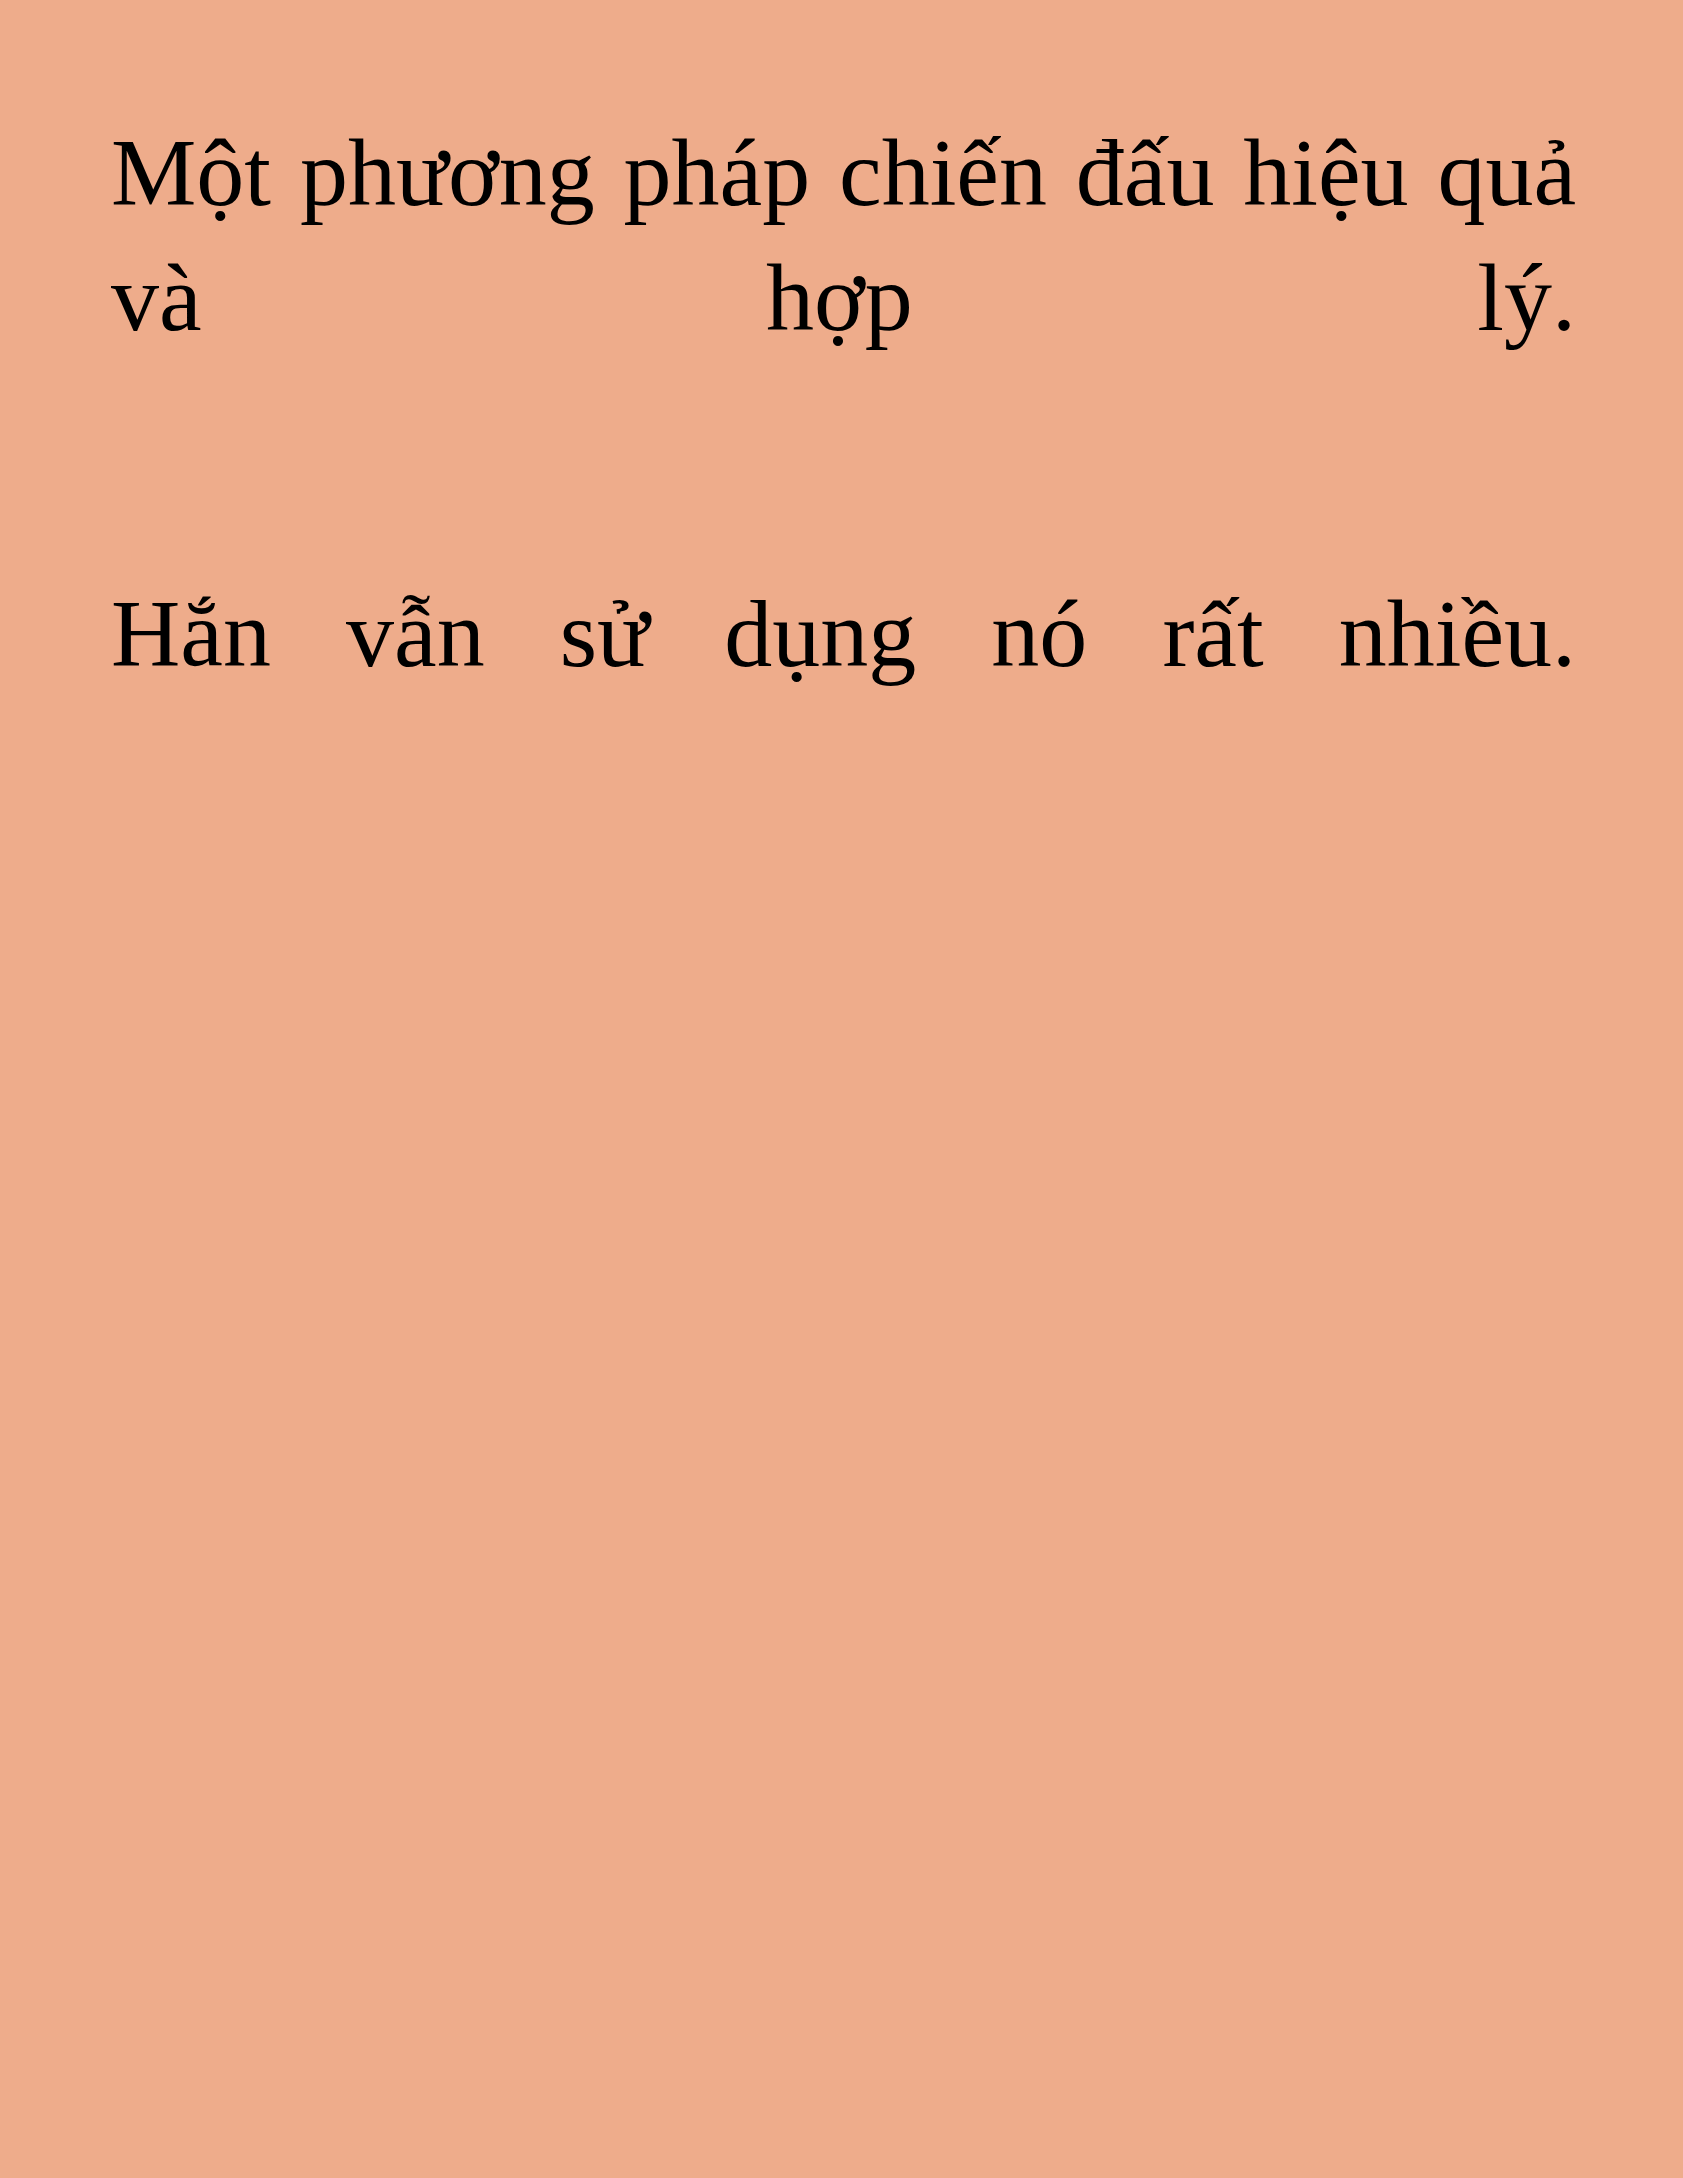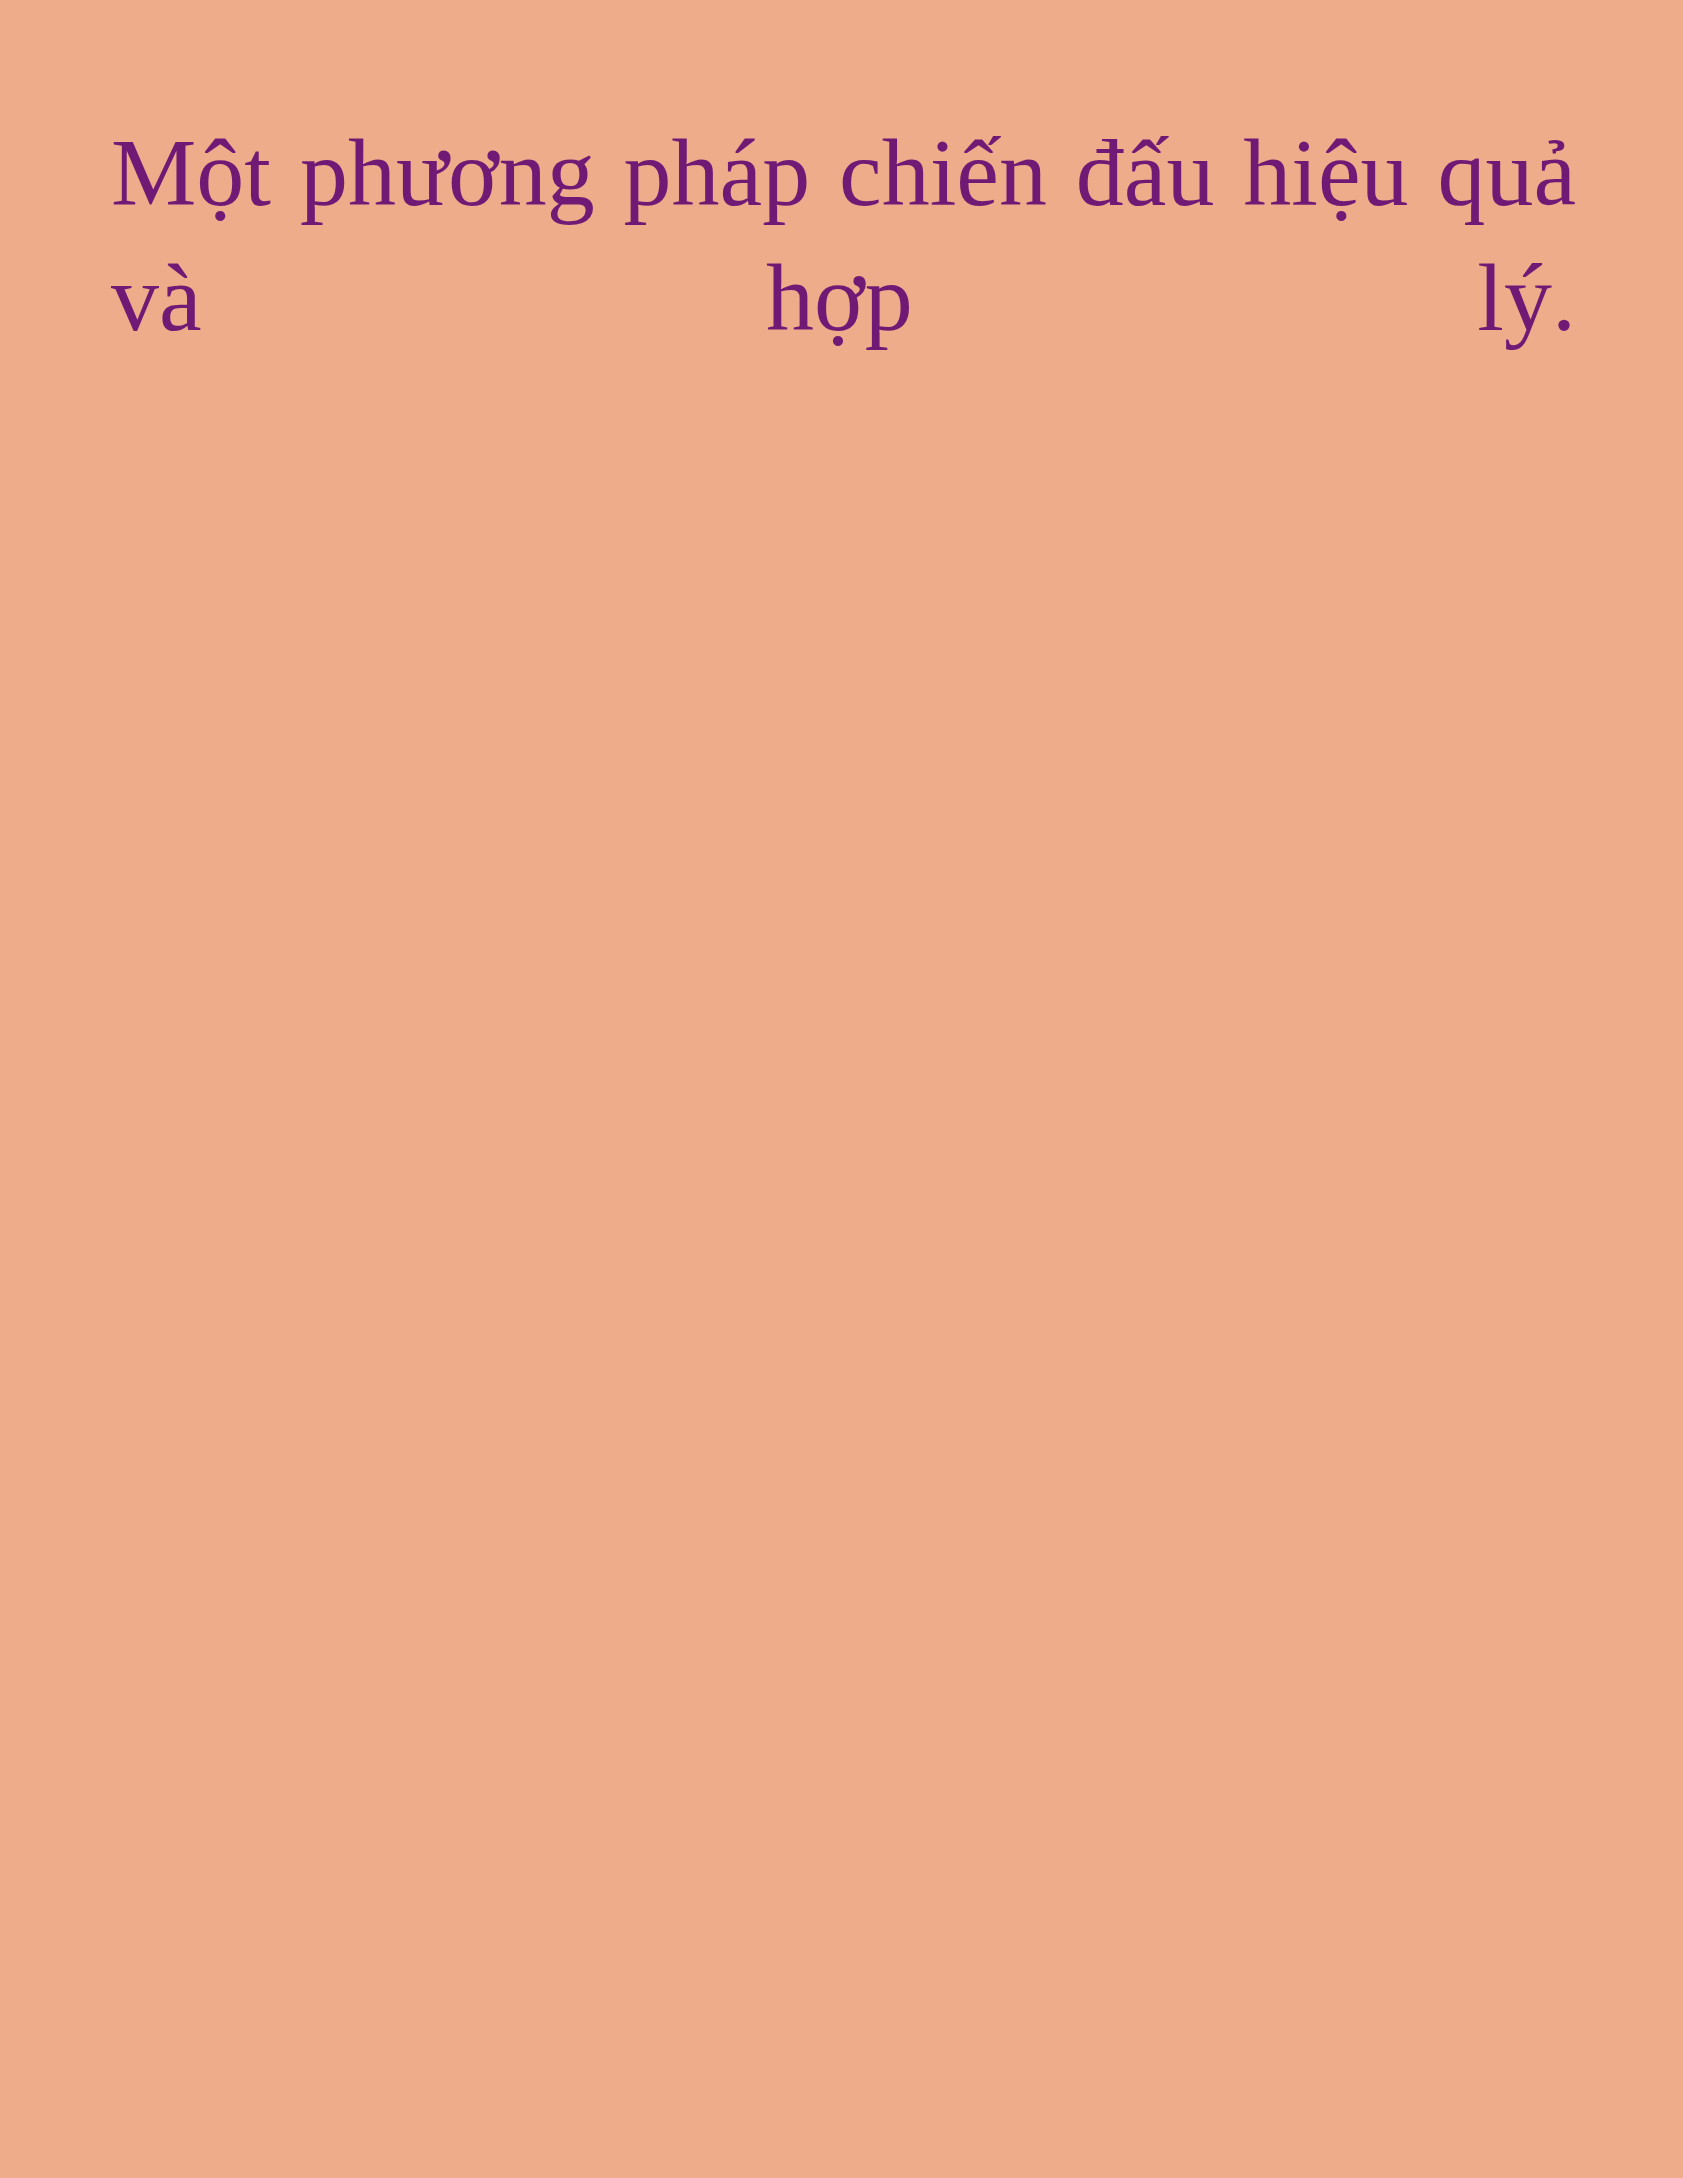--- a/index.html
+++ b/index.html
@@ -16,21 +16,21 @@
   .page {
     width: 1683px;
     height: 2178px;
     box-sizing: border-box;
     padding: 111px 107px 0 111px;
     background: #eeac8b;
     display: flex;
     flex-direction: column;
   }
   .para {
-    color: #701a75;
+    color: #000000;
     font-size: 96px;
     line-height: 1.30;
     text-align: justify;
     text-justify: inter-word;
     letter-spacing: 0px;
     margin: 0 0 87px 0;
     word-spacing: 0px;
   }
   .para:last-child {
     margin-bottom: 0;
@@ -40,14 +40,15 @@
     content: "";
     display: inline-block;
     width: 100%;
   }
 </style>
 </head>
 <body>
 
 <div class="page">
   <p class="para">Một phương pháp chiến đấu hiệu quả và hợp lý.</p>
+  <p class="para">Hắn vẫn sử dụng nó rất nhiều.</p>
 </div>
 
 
 </body></html>

